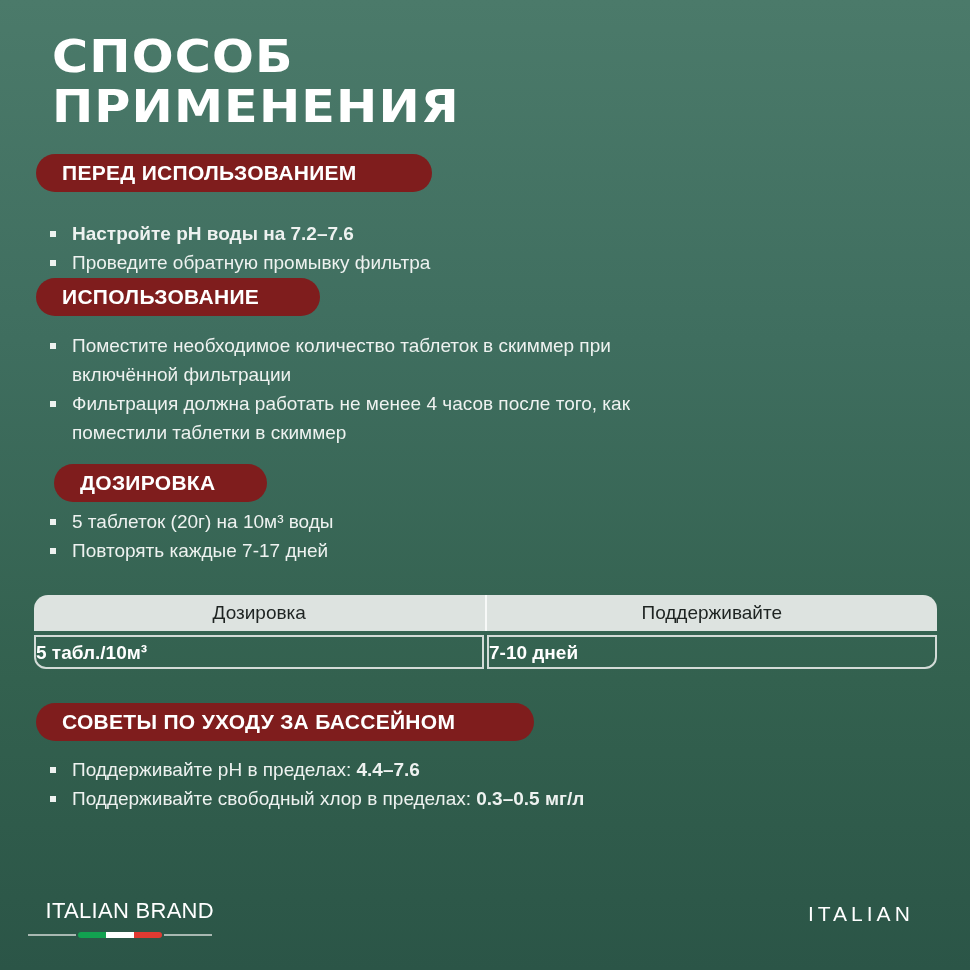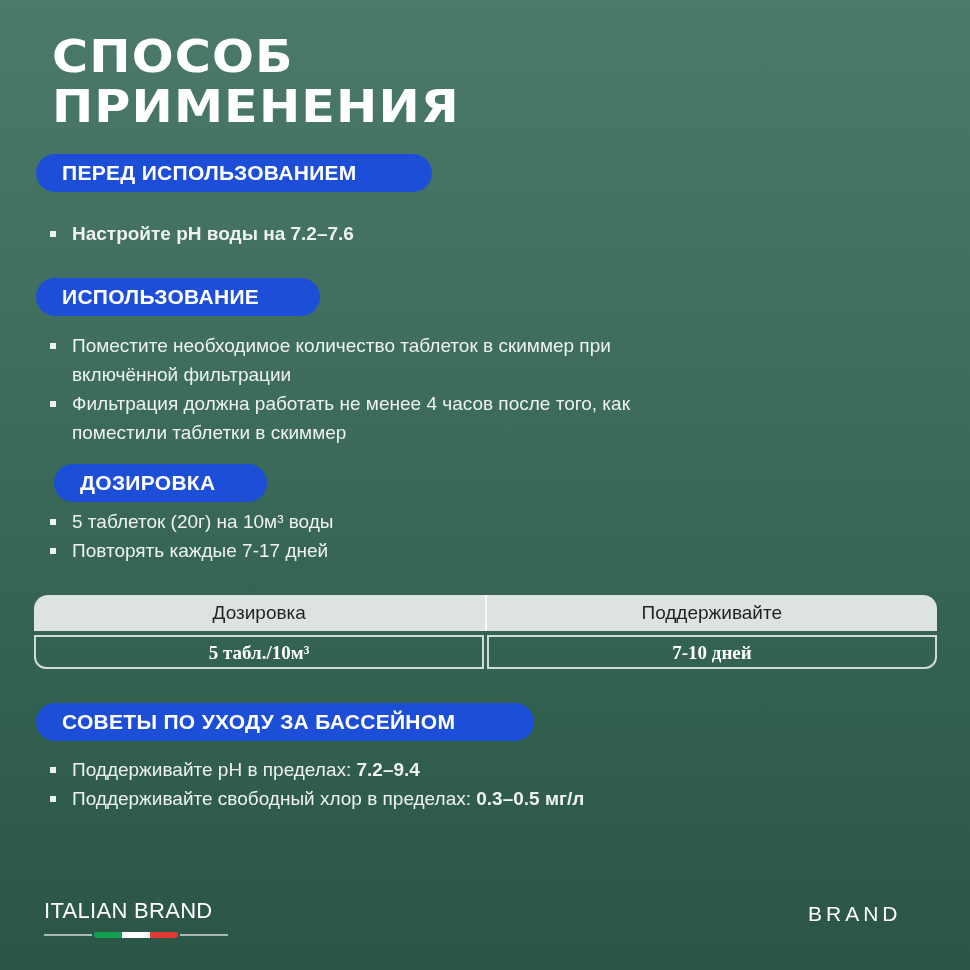--- a/index.html
+++ b/index.html
@@ -9,61 +9,61 @@
     font-family: "Liberation Sans", sans-serif; color: #f2f5f3;
   }
   .title {
     position: absolute; left: 52px; top: 32px;
     font-family: "DejaVu Sans", sans-serif; font-weight: bold;
     font-size: 44px; line-height: 50px; letter-spacing: 1px; color: #ffffff;
     transform: scaleX(1.12); transform-origin: left top;
   }
   .pill {
     position: absolute; height: 38px; border-radius: 19px;
-    background: #1d4ed8; color: #ffffff; font-weight: bold;
+    background: #7f1d1d; color: #ffffff; font-weight: bold;
     font-size: 21px; line-height: 38px; padding: 0 26px; box-sizing: border-box;
     letter-spacing: 0.3px;
   }
   ul.bullets { position: absolute; left: 48px; margin: 0; padding: 0; list-style: none; }
   ul.bullets li { position: relative; padding-left: 24px; font-size: 19px; line-height: 29px; color: #eef2f0; }
   ul.bullets li::before {
     content: ""; position: absolute; left: 2px; top: 12px; width: 6px; height: 6px; background: #eef2f0;
   }
   ul.bullets li.bold { font-weight: bold; margin-top: 14px; }
   b { font-weight: bold; }
   .table { position: absolute; left: 34px; top: 595px; width: 903px; }
   .thead { display: flex; height: 36px; background: #dde3e0; border-radius: 14px 14px 0 0; }
   .thead div { flex: 1; text-align: center; line-height: 36px; font-size: 19px; color: #1e2422; }
   .thead div:first-child { border-right: 2px solid #f7f9f8; }
   .tbody { display: flex; height: 34px; margin-top: 4px; }
   .tbody div {
-    flex: 1; text-align: center; line-height: 31px; font-size: 19px; font-weight: bold; color: #ffffff;
+    flex: 1; line-height: 31px; font-size: 19px; font-weight: bold; color: #ffffff;
     border: 2px solid #d3dbd7;
-    font-family: Liberation Serif, serif;
   }
   .tbody div:first-child { border-radius: 0 0 0 12px; margin-right: 3px; }
   .tbody div:last-child { border-radius: 0 0 12px 0; }
-  .brand-left { position: absolute; left: 44px; top: 898px; }
+  .brand-left { position: absolute; left: 28px; top: 898px; text-align: right; }
   .brand-left .txt { font-size: 22px; color: #ffffff; letter-spacing: 0.3px; }
   .flagline { position: relative; width: 186px; height: 6px; margin-top: 8px; }
   .flagline .gray { position: absolute; top: 2px; height: 2px; background: #a9b8b2; }
   .flagline .seg { position: absolute; top: 0; height: 6px; }
   .brand-right { position: absolute; left: 808px; top: 902px; font-size: 21px; letter-spacing: 4px; color: #ffffff; }
 </style>
 </head>
 <body>
 
 <div class="title">
   <div>СПОСОБ</div>
   <div>ПРИМЕНЕНИЯ</div>
 </div>
 
 <div class="pill" style="left:36px; top:154px; width:396px;">ПЕРЕД ИСПОЛЬЗОВАНИЕМ</div>
 <ul class="bullets" style="top:205px;">
   <li class="bold">Настройте pH воды на 7.2–7.6</li>
+  <li>Проведите обратную промывку фильтра</li>
 </ul>
 
 <div class="pill" style="left:36px; top:278px; width:284px;">ИСПОЛЬЗОВАНИЕ</div>
 <ul class="bullets" style="top:331px; width:660px;">
   <li>Поместите необходимое количество таблеток в скиммер при включённой фильтрации</li>
   <li>Фильтрация должна работать не менее 4 часов после того, как поместили таблетки в скиммер</li>
 </ul>
 
 <div class="pill" style="left:54px; top:464px; width:213px;">ДОЗИРОВКА</div>
 <ul class="bullets" style="top:507px;">
@@ -77,27 +77,27 @@
     <div>Поддерживайте</div>
   </div>
   <div class="tbody">
     <div>5 табл./10м³</div>
     <div>7-10 дней</div>
   </div>
 </div>
 
 <div class="pill" style="left:36px; top:703px; width:498px;">СОВЕТЫ ПО УХОДУ ЗА БАССЕЙНОМ</div>
 <ul class="bullets" style="top:755px; width:660px;">
-  <li><span>Поддерживайте pH в пределах: </span><b>7.2–9.4</b></li>
+  <li><span>Поддерживайте pH в пределах: </span><b>4.4–7.6</b></li>
   <li><span>Поддерживайте свободный хлор в пределах: </span><b>0.3–0.5 мг/л</b></li>
 </ul>
 
 <div class="brand-left">
   <div class="txt">ITALIAN BRAND</div>
   <div class="flagline">
     <div class="gray" style="left:0; width:48px;"></div>
     <div class="seg" style="left:50px; width:28px; background:#12a150; border-radius:3px 0 0 3px;"></div>
     <div class="seg" style="left:78px; width:28px; background:#ffffff;"></div>
     <div class="seg" style="left:106px; width:28px; background:#e03a32; border-radius:0 3px 3px 0;"></div>
     <div class="gray" style="left:136px; width:48px;"></div>
   </div>
 </div>
-<div class="brand-right">BRAND</div>
+<div class="brand-right">ITALIAN</div>
 
 </body></html>

